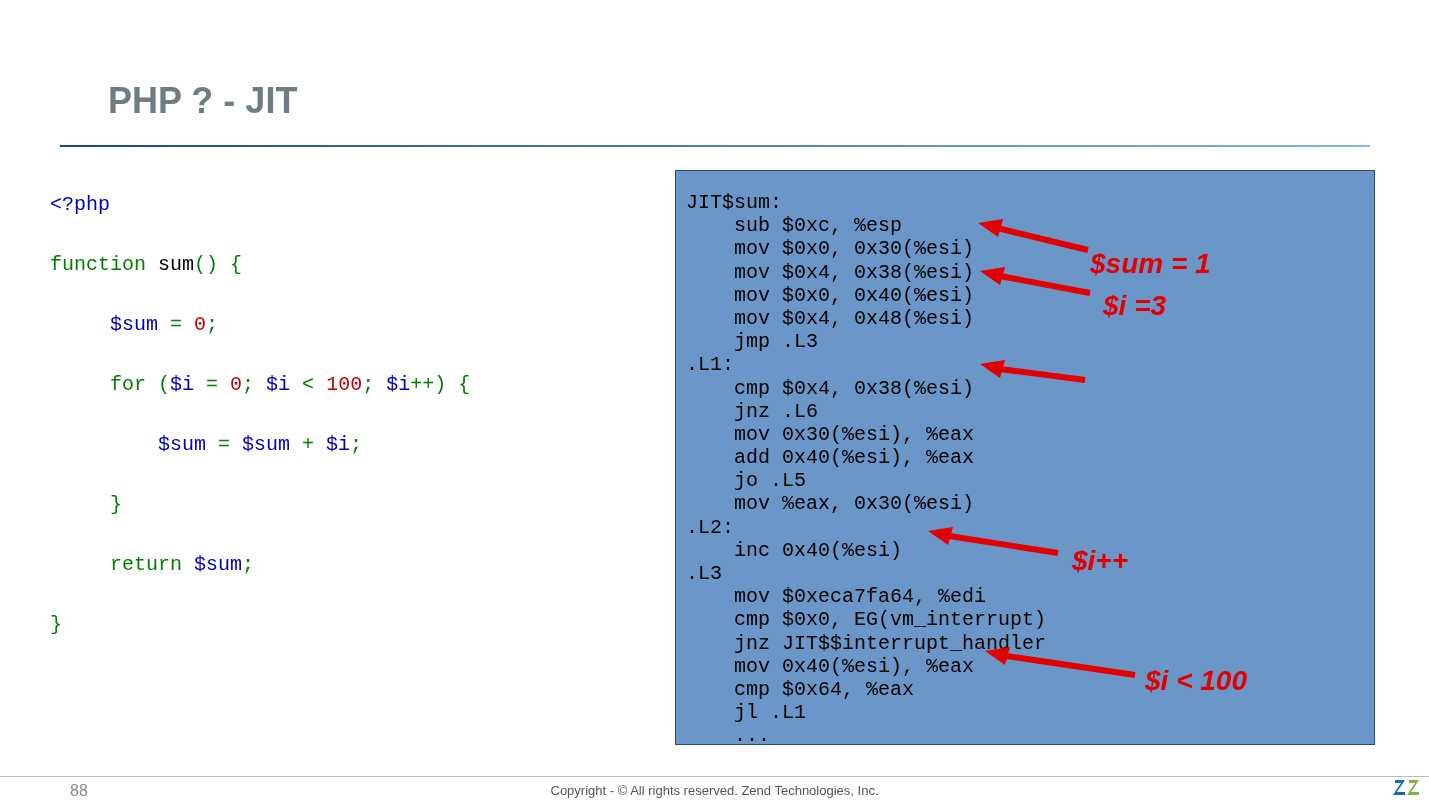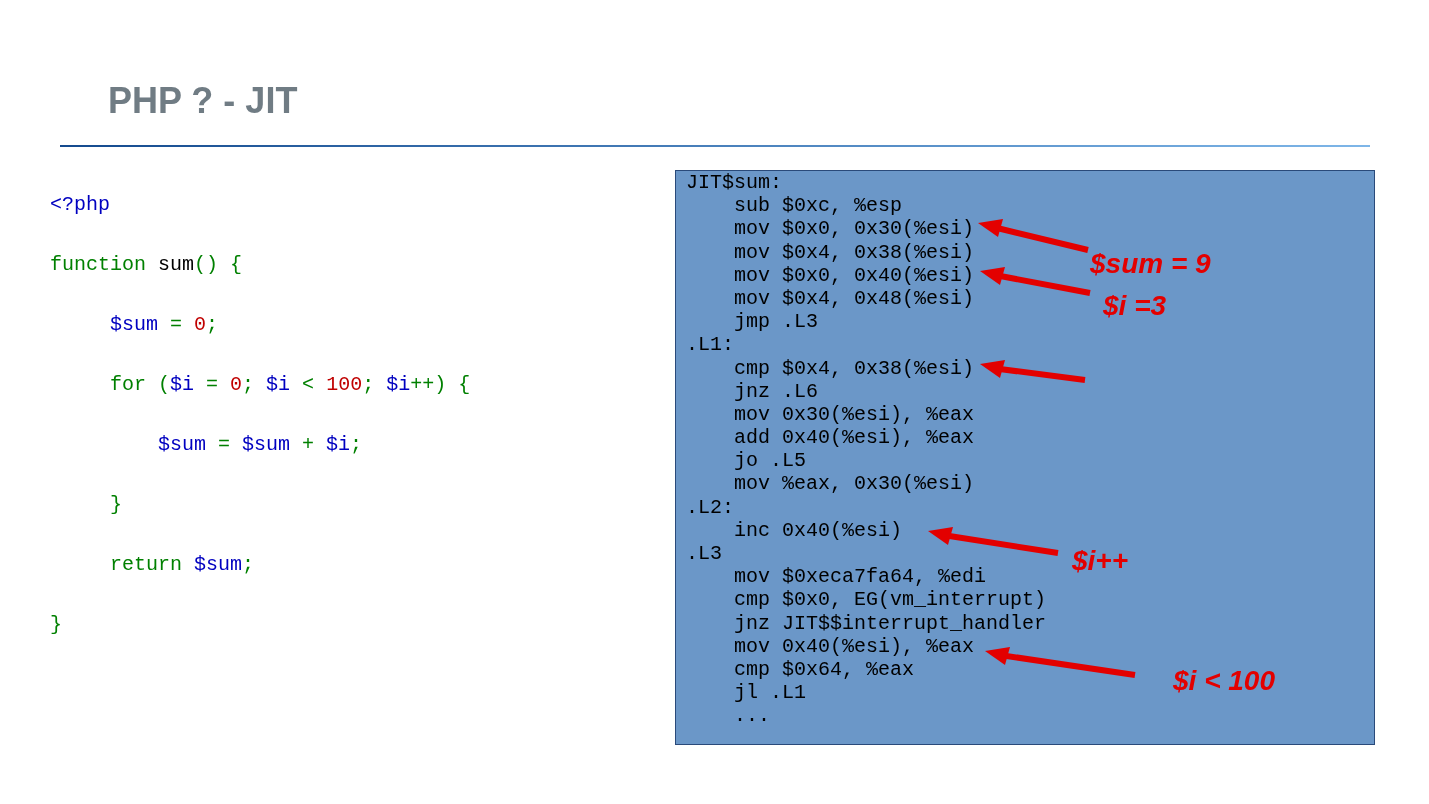--- a/index.html
+++ b/index.html
@@ -5,21 +5,21 @@
   * { margin: 0; padding: 0; box-sizing: border-box; }
   html, body { width: 1429px; height: 804px; font-family: Arial, sans-serif; background: #fff; overflow: hidden; }
   .slide { position: relative; width: 100%; height: 100%; }
   .title { position: absolute; left: 108px; top: 80px; font-size: 36px; font-weight: bold; color: #707c84; }
   .hr { position: absolute; left: 60px; top: 145px; width: 1310px; height: 2px; background: linear-gradient(to right, #144a8e, #7eb6e8); }
   .php-code { position: absolute; left: 50px; top: 190px; font-family: Liberation Mono, monospace; font-size: 20px; line-height: 1.5; white-space: pre; }
   .c-blue { color: #0000c0; }
   .c-green { color: #008000; }
   .c-red { color: #c00000; }
   .c-black { color: #000; }
-  .asm-box { position: absolute; left: 675px; top: 170px; width: 700px; height: 575px; background: #6b97c8; border: 1px solid #2a4a7a; padding: 0 10px; font-family: "Courier New", monospace; font-size: 20px; line-height: 1.16; color: #000; white-space: pre; }
+  .asm-box { position: absolute; left: 675px; top: 170px; width: 700px; height: 575px; background: #6b97c8; border: 1px solid #2a4a7a; padding: 20px 10px; font-family: "Courier New", monospace; font-size: 20px; line-height: 1.16; color: #000; white-space: pre; }
   .annot { position: absolute; font-family: Arial, sans-serif; font-style: italic; font-weight: bold; font-size: 28px; color: #e30000; }
   .arrow { position: absolute; }
   .footer { position: absolute; bottom: 0; left: 0; width: 100%; height: 28px; border-top: 1px solid #aabed4; display: flex; align-items: center; }
   .slidenum { font-size: 16px; color: #888; margin-left: 70px; }
   .copyright { font-size: 13px; color: #555; position: absolute; left: 50%; transform: translateX(-50%); }
   .logo { position: absolute; right: 8px; bottom: 4px; width: 28px; height: 22px; }
 </style>
 </head>
 <body>
 
@@ -82,18 +82,26 @@
   </svg>
   <svg class="arrow" style="left:928px; top:525px;" width="140" height="35">
     <line x1="130" y1="28" x2="15" y2="10" stroke="#e30000" stroke-width="6"></line>
     <polygon points="0,6 25,2 20,20" fill="#e30000"></polygon>
   </svg>
   <svg class="arrow" style="left:985px; top:645px;" width="160" height="40">
     <line x1="150" y1="30" x2="15" y2="10" stroke="#e30000" stroke-width="6"></line>
     <polygon points="0,6 25,2 20,20" fill="#e30000"></polygon>
   </svg>
 
-  <div class="annot" style="left:1090px; top:248px;">$sum = 9</div>
+  <div class="annot" style="left:1090px; top:248px;">$sum = 1</div>
   <div class="annot" style="left:1103px; top:290px;">$i =3</div>
   <div class="annot" style="left:1072px; top:545px;">$i++</div>
-  <div class="annot" style="left:1173px; top:665px;">$i &lt; 100</div>
+  <div class="annot" style="left:1145px; top:665px;">$i &lt; 100</div>
 
+  <div class="footer">
+    <div class="slidenum">88</div>
+    <div class="copyright">Copyright - © All rights reserved. Zend Technologies, Inc.</div>
+    <svg class="logo" viewBox="0 0 28 22">
+      <polygon points="2,2 12,2 4,14 12,14 12,17 0,17 8,5 2,5" fill="#1268b3"></polygon>
+      <polygon points="16,2 26,2 18,14 26,14 26,17 14,17 22,5 16,5" fill="#7db33c"></polygon>
+    </svg>
+  </div>
 </div>
 
 </body></html>

